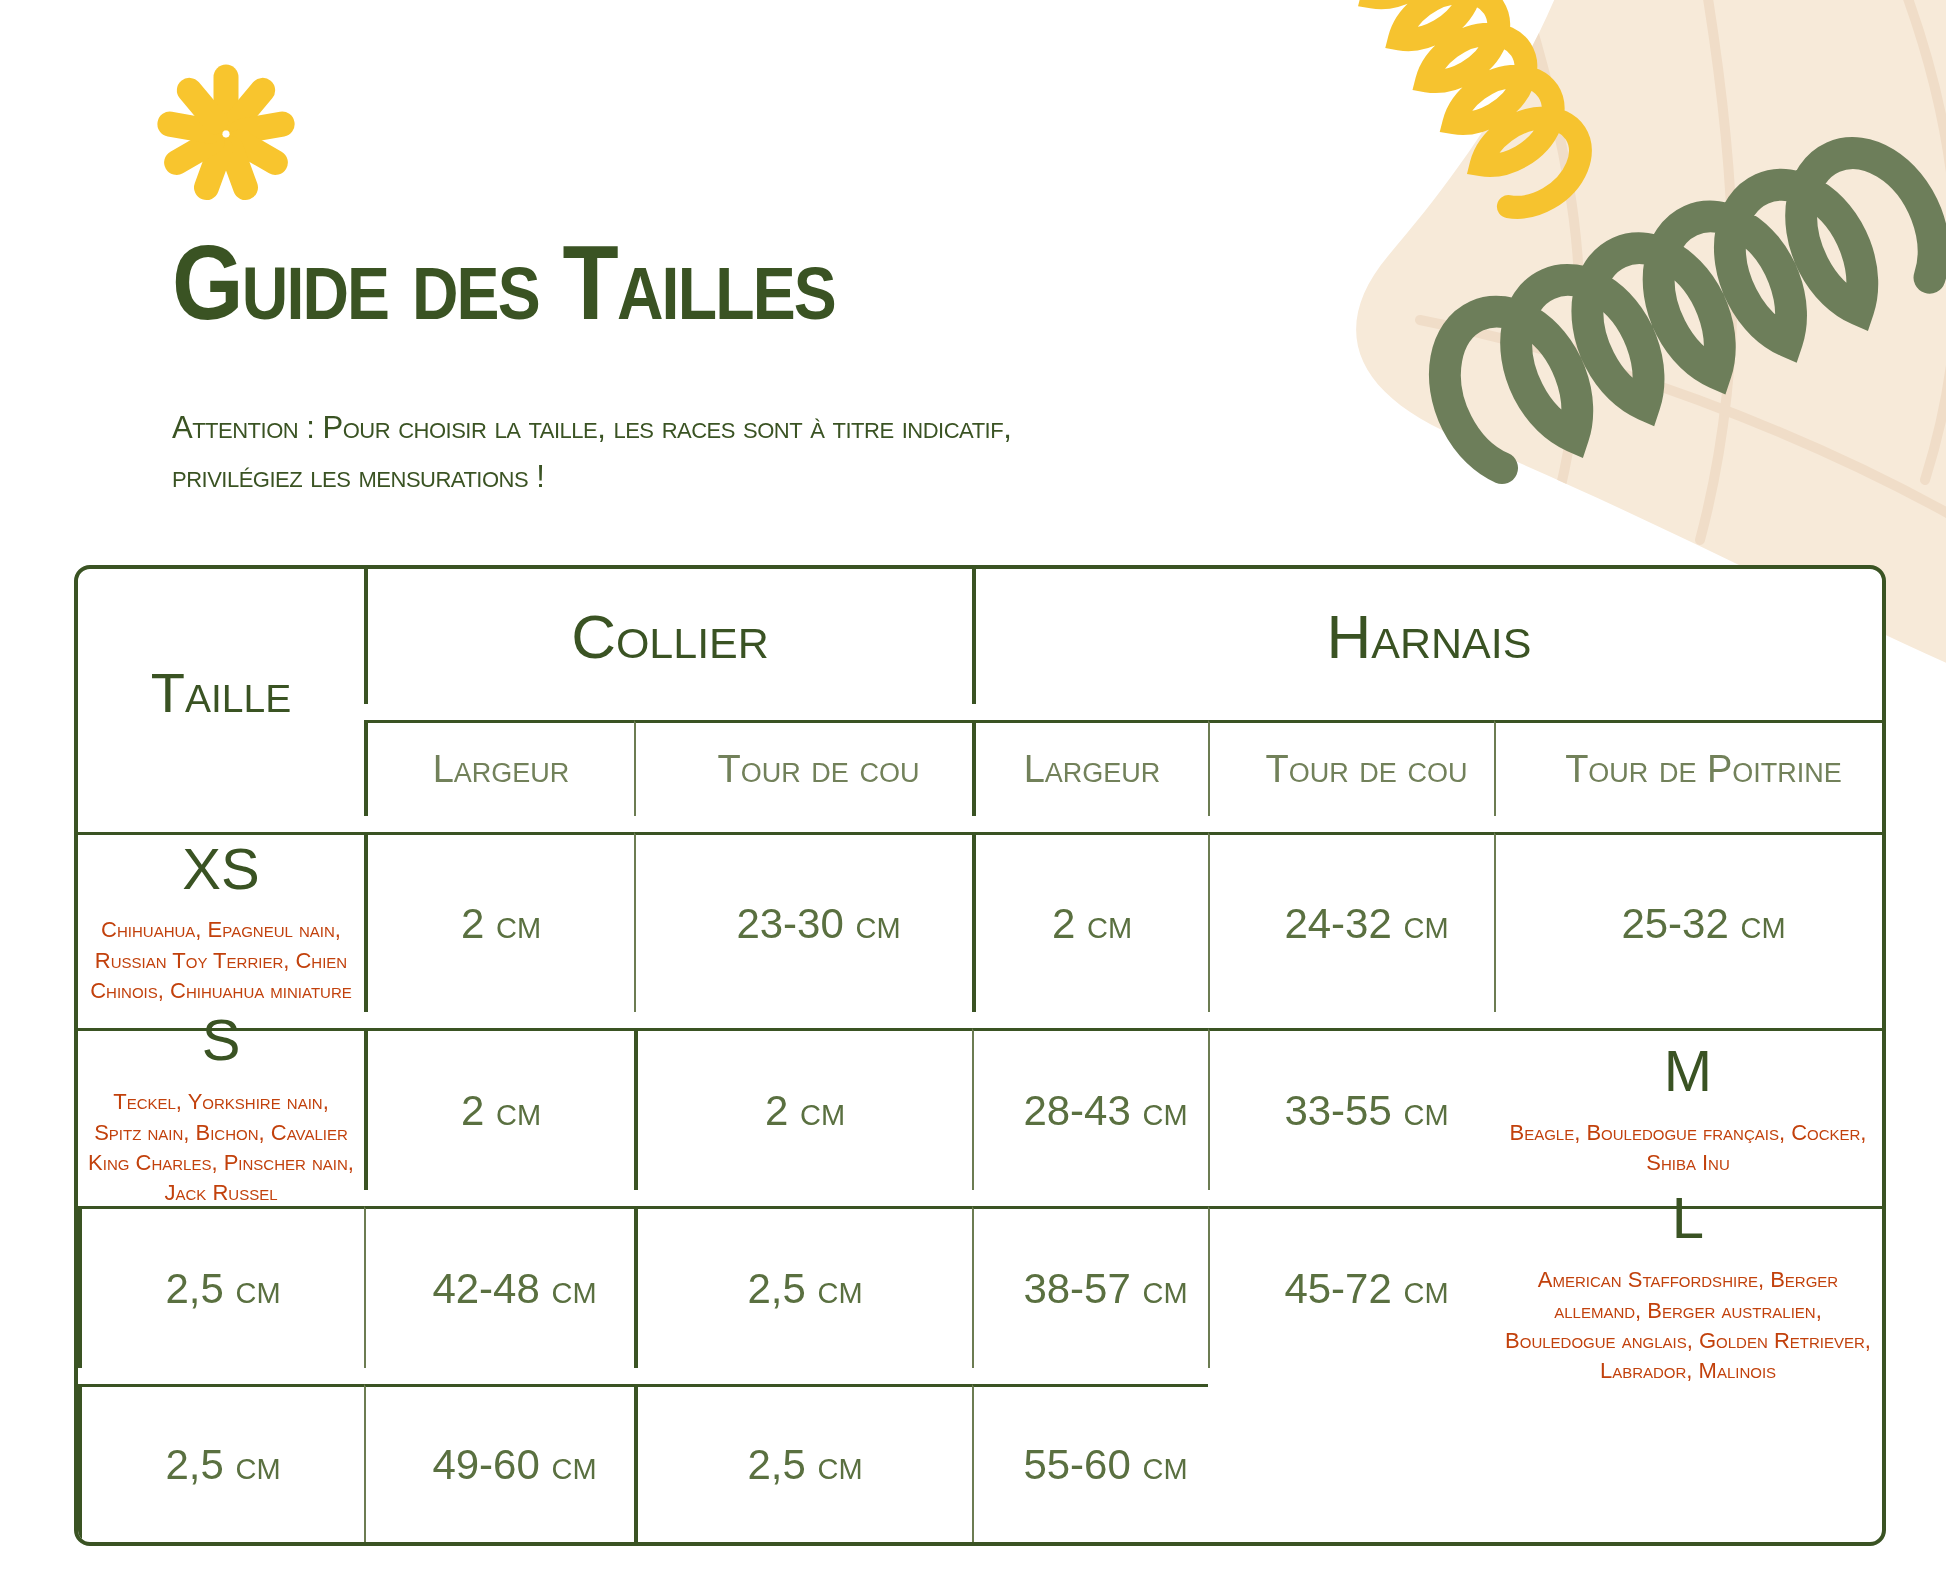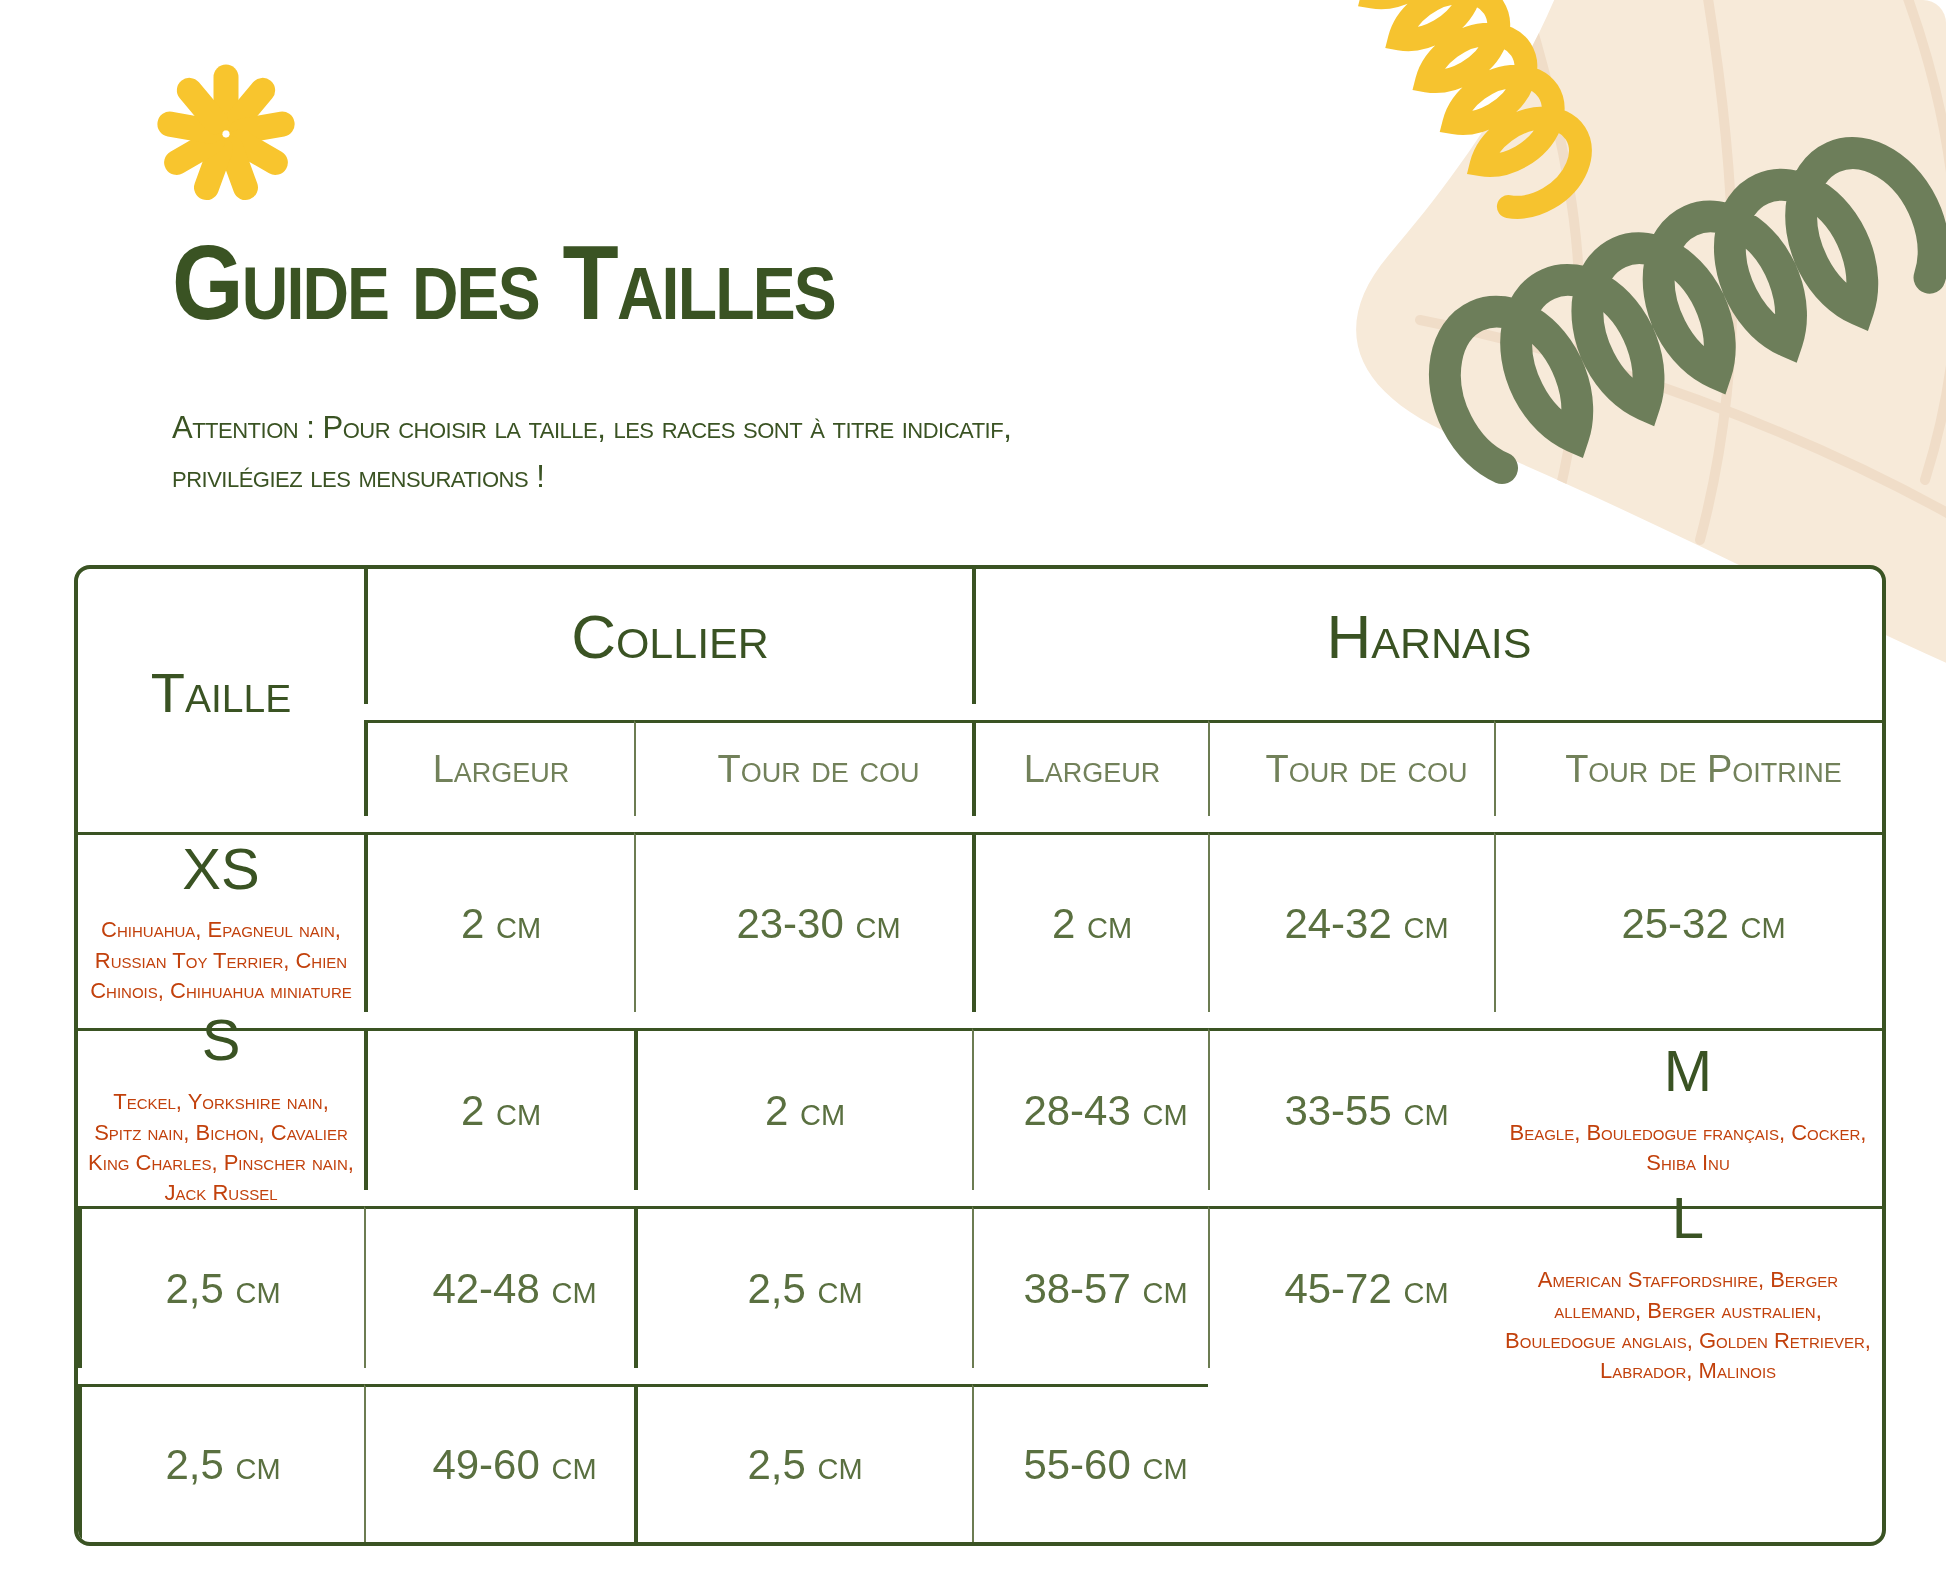--- a/index.html
+++ b/index.html
@@ -12,21 +12,20 @@
     --beige-line:#f0ddc8;
   }
   *{margin:0;padding:0;box-sizing:border-box;}
   html,body{background:#ffffff;}
   body{font-family:"Liberation Sans", sans-serif;}
   .page{
     position:relative;
     width:1946px;height:1587px;
     background:#ffffff;
     overflow:hidden;
-    border-radius:23px;
   }
   .bg-art{position:absolute;left:0;top:0;width:1946px;height:1587px;pointer-events:none;}
   .page-title{
     position:absolute;left:172px;top:222px;
     font-variant:small-caps;
     font-size:100px;line-height:1.15;letter-spacing:-2px;
     color:var(--dark);
     transform:scale(0.92,1.05);transform-origin:top left;
     white-space:nowrap;
   }

